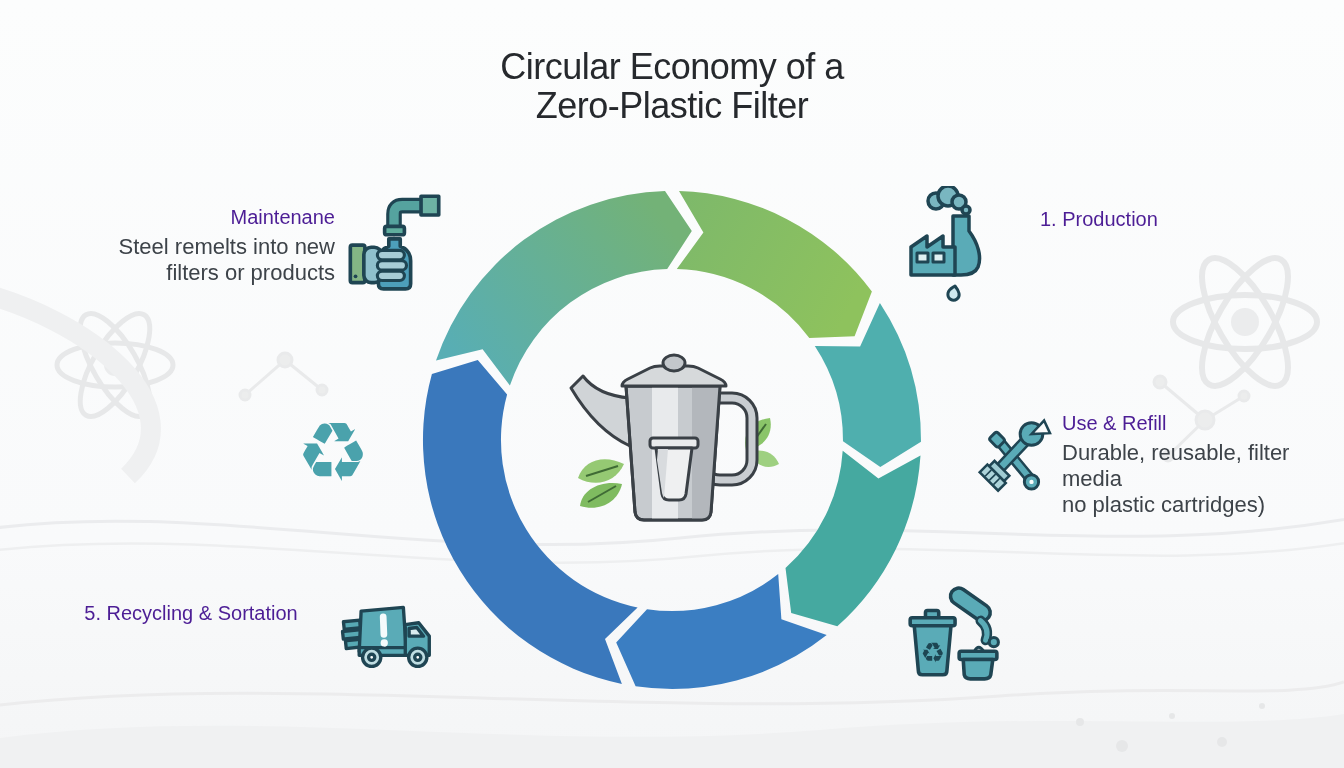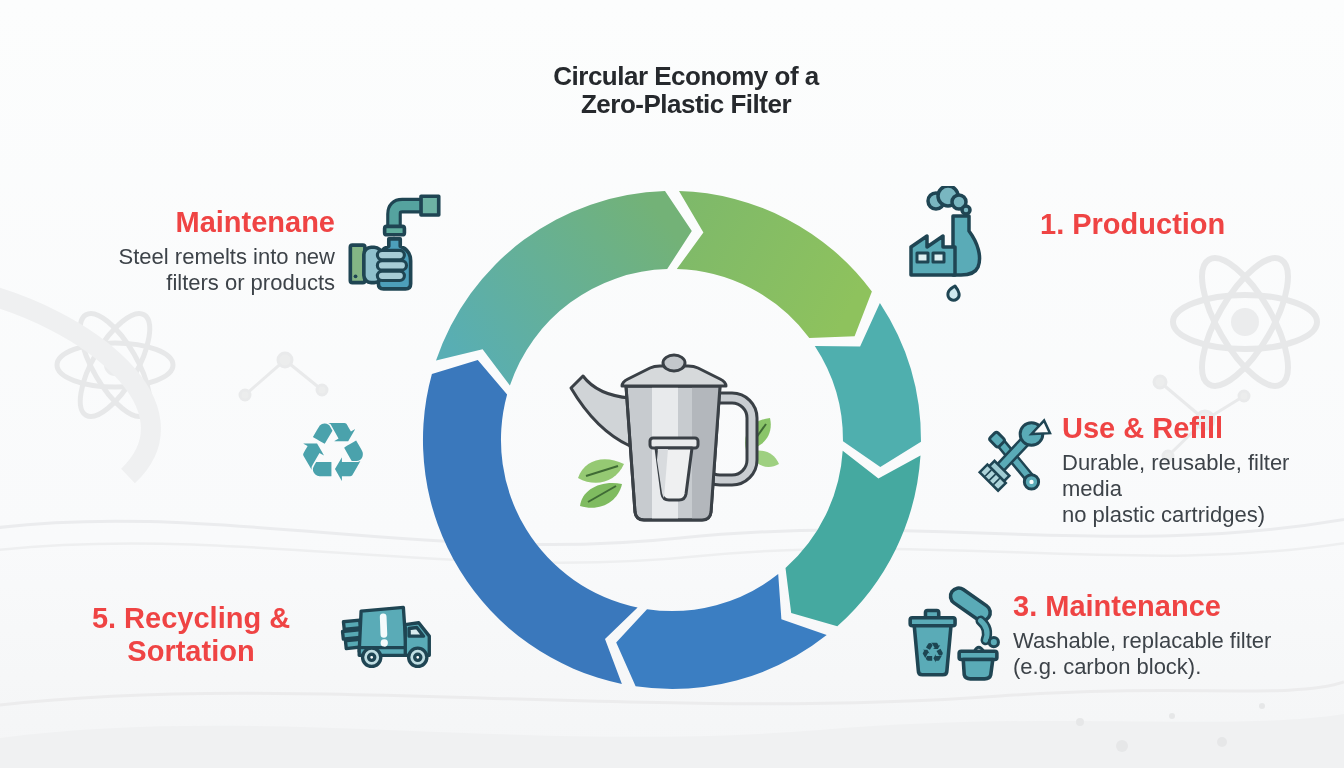--- a/index.html
+++ b/index.html
@@ -2,25 +2,25 @@
 <html><head>
 <meta charset="utf-8">
 <style>
   html,body{margin:0;padding:0;}
   body{width:1344px;height:768px;overflow:hidden;
        font-family:"Liberation Sans","DejaVu Sans",sans-serif;
        background:linear-gradient(180deg,#fcfdfd 0%,#f9fafb 70%,#f4f5f6 100%);}
   .canvas{position:relative;width:1344px;height:768px;}
   svg.layer{position:absolute;left:0;top:0;}
   .title{position:absolute;top:48px;left:50%;transform:translateX(-50%);
-         width:760px;margin:14px;text-align:center;font-size:26px;font-weight:700;
+         width:760px;margin:0;text-align:center;font-size:36px;font-weight:400;
          line-height:1.08;letter-spacing:-0.5px;color:#26292d;white-space:pre-line;}
   .step-text{position:absolute;}
   .step-text.align-r{text-align:right;}
-  .step-heading{font-size:29px;font-weight:700;color:#ef4444;margin-bottom:5px;}
+  .step-heading{font-size:20px;font-weight:400;color:#4c1d95;margin-bottom:5px;}
   .step-body{font-size:22px;color:#3d4349;line-height:1.18;white-space:pre-line;}
   .icon-box{position:absolute;}
   .icon-box svg{width:100%;height:100%;}
   .recycle-glyph{font-family:"DejaVu Sans",sans-serif;font-size:82px;line-height:86px;
                  color:#4aa2ac;text-align:center;width:100%;height:100%;}
 </style>
 </head>
 <body>
 
 <div class="canvas">
@@ -240,19 +240,14 @@
         <rect x="9" y="33" width="44" height="8" rx="2" fill="#5aabb7"></rect>
         <path d="M13,41 L49,41 L45,85 Q45,89 41,89 L21,89 Q17,89 17,85 Z" fill="#5aabb7"></path>
         <circle cx="91" cy="57" r="4.5" fill="#5aabb7" stroke-width="3"></circle>
         <path d="M72,66 q4,-8 9,0" fill="none" stroke-width="3"></path>
         <rect x="57" y="66" width="37" height="8" rx="2" fill="#5aabb7"></rect>
         <path d="M61,74 L90,74 L88,89 Q87,93 82,93 L68,93 Q63,93 62,89 Z" fill="#5aabb7"></path>
       </g>
       <text x="31" y="76" text-anchor="middle" font-family="DejaVu Sans" font-size="27" fill="#1d4653">♻</text>
     </svg>
   </div>
-  <div class="step-text" style="left:1013px;top:590px;width:300px;">
-    <div class="step-heading">3. Maintenance</div>
-    <div class="step-body">Washable, replacable filter
-(e.g. carbon block).</div>
-  </div>
 
 </div>
 
 </body></html>

